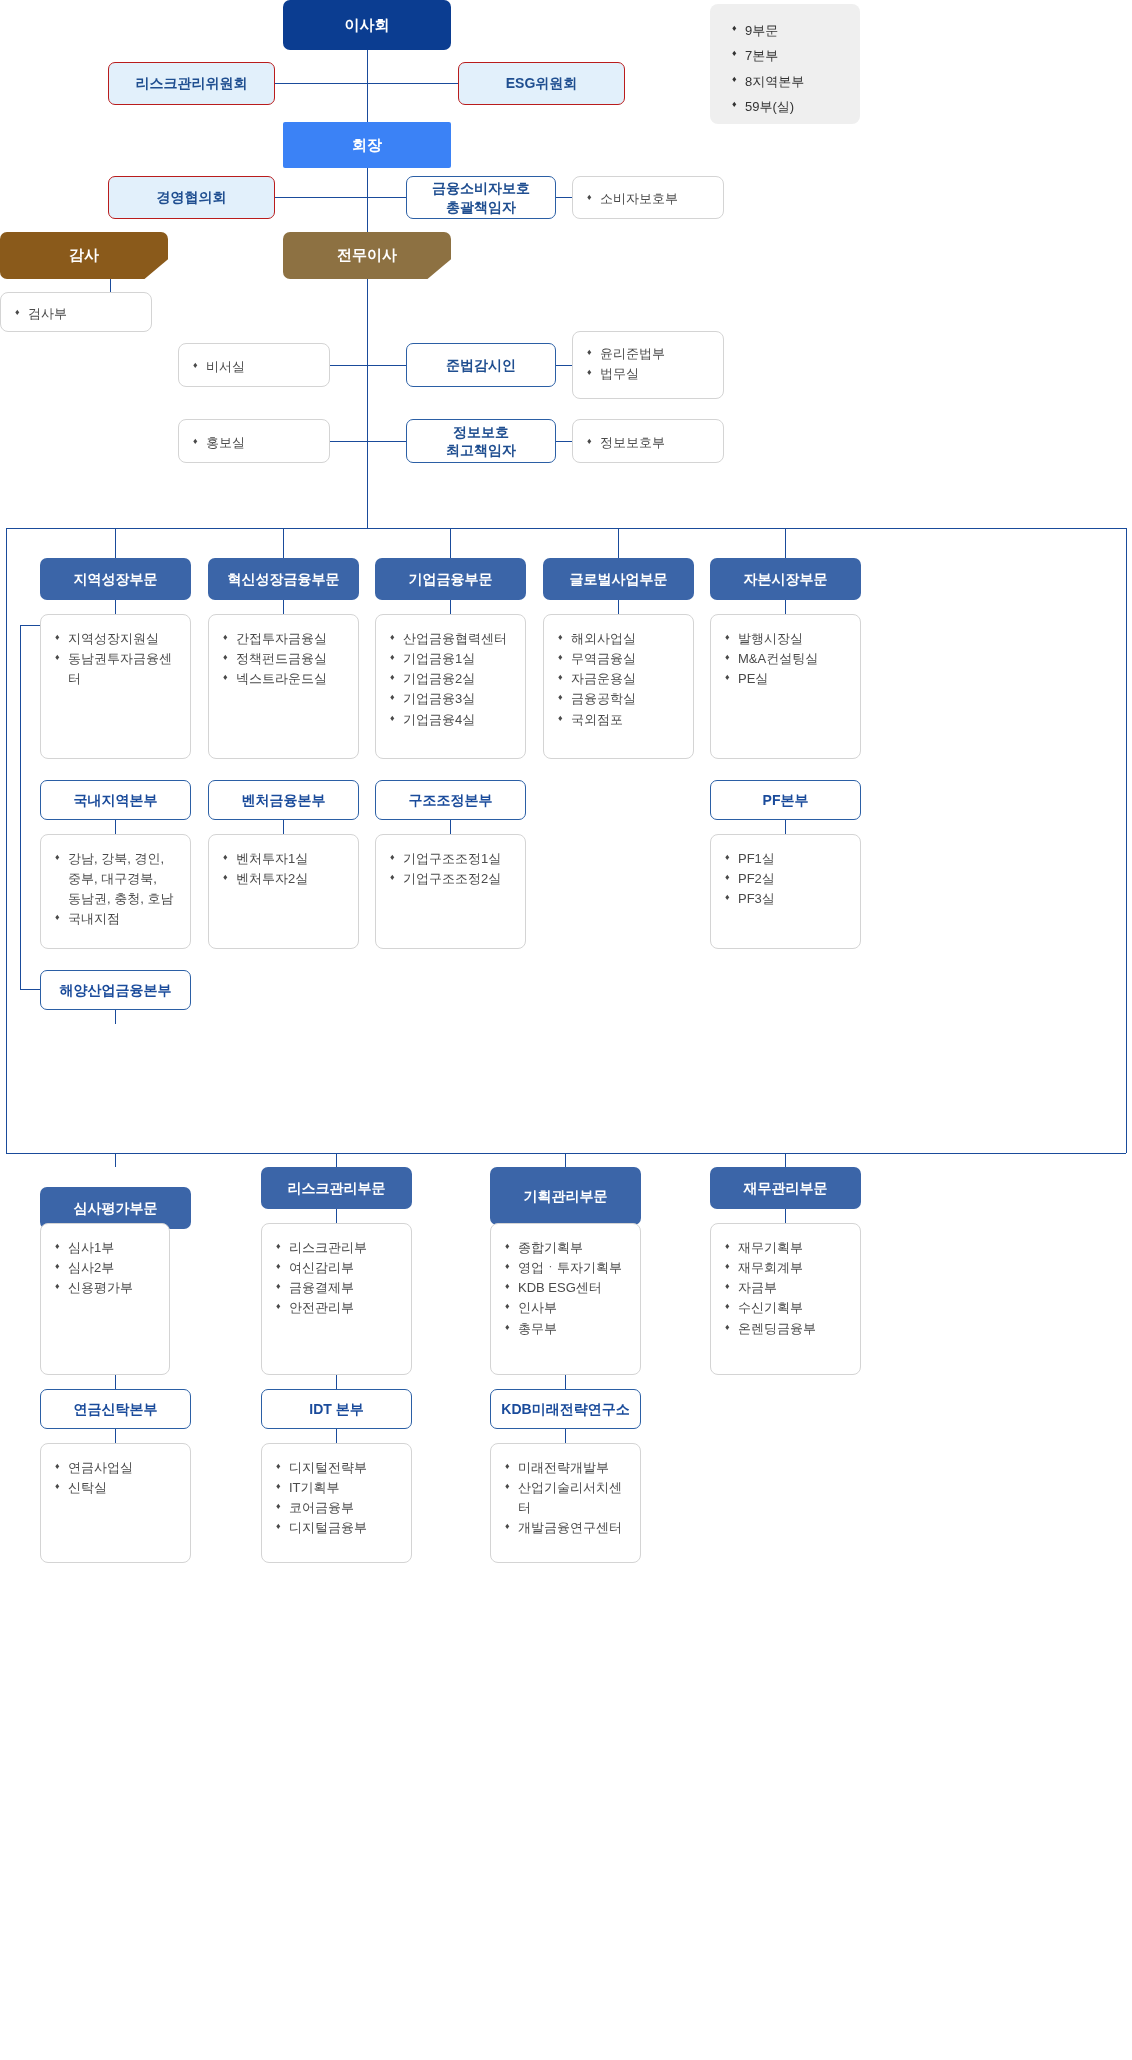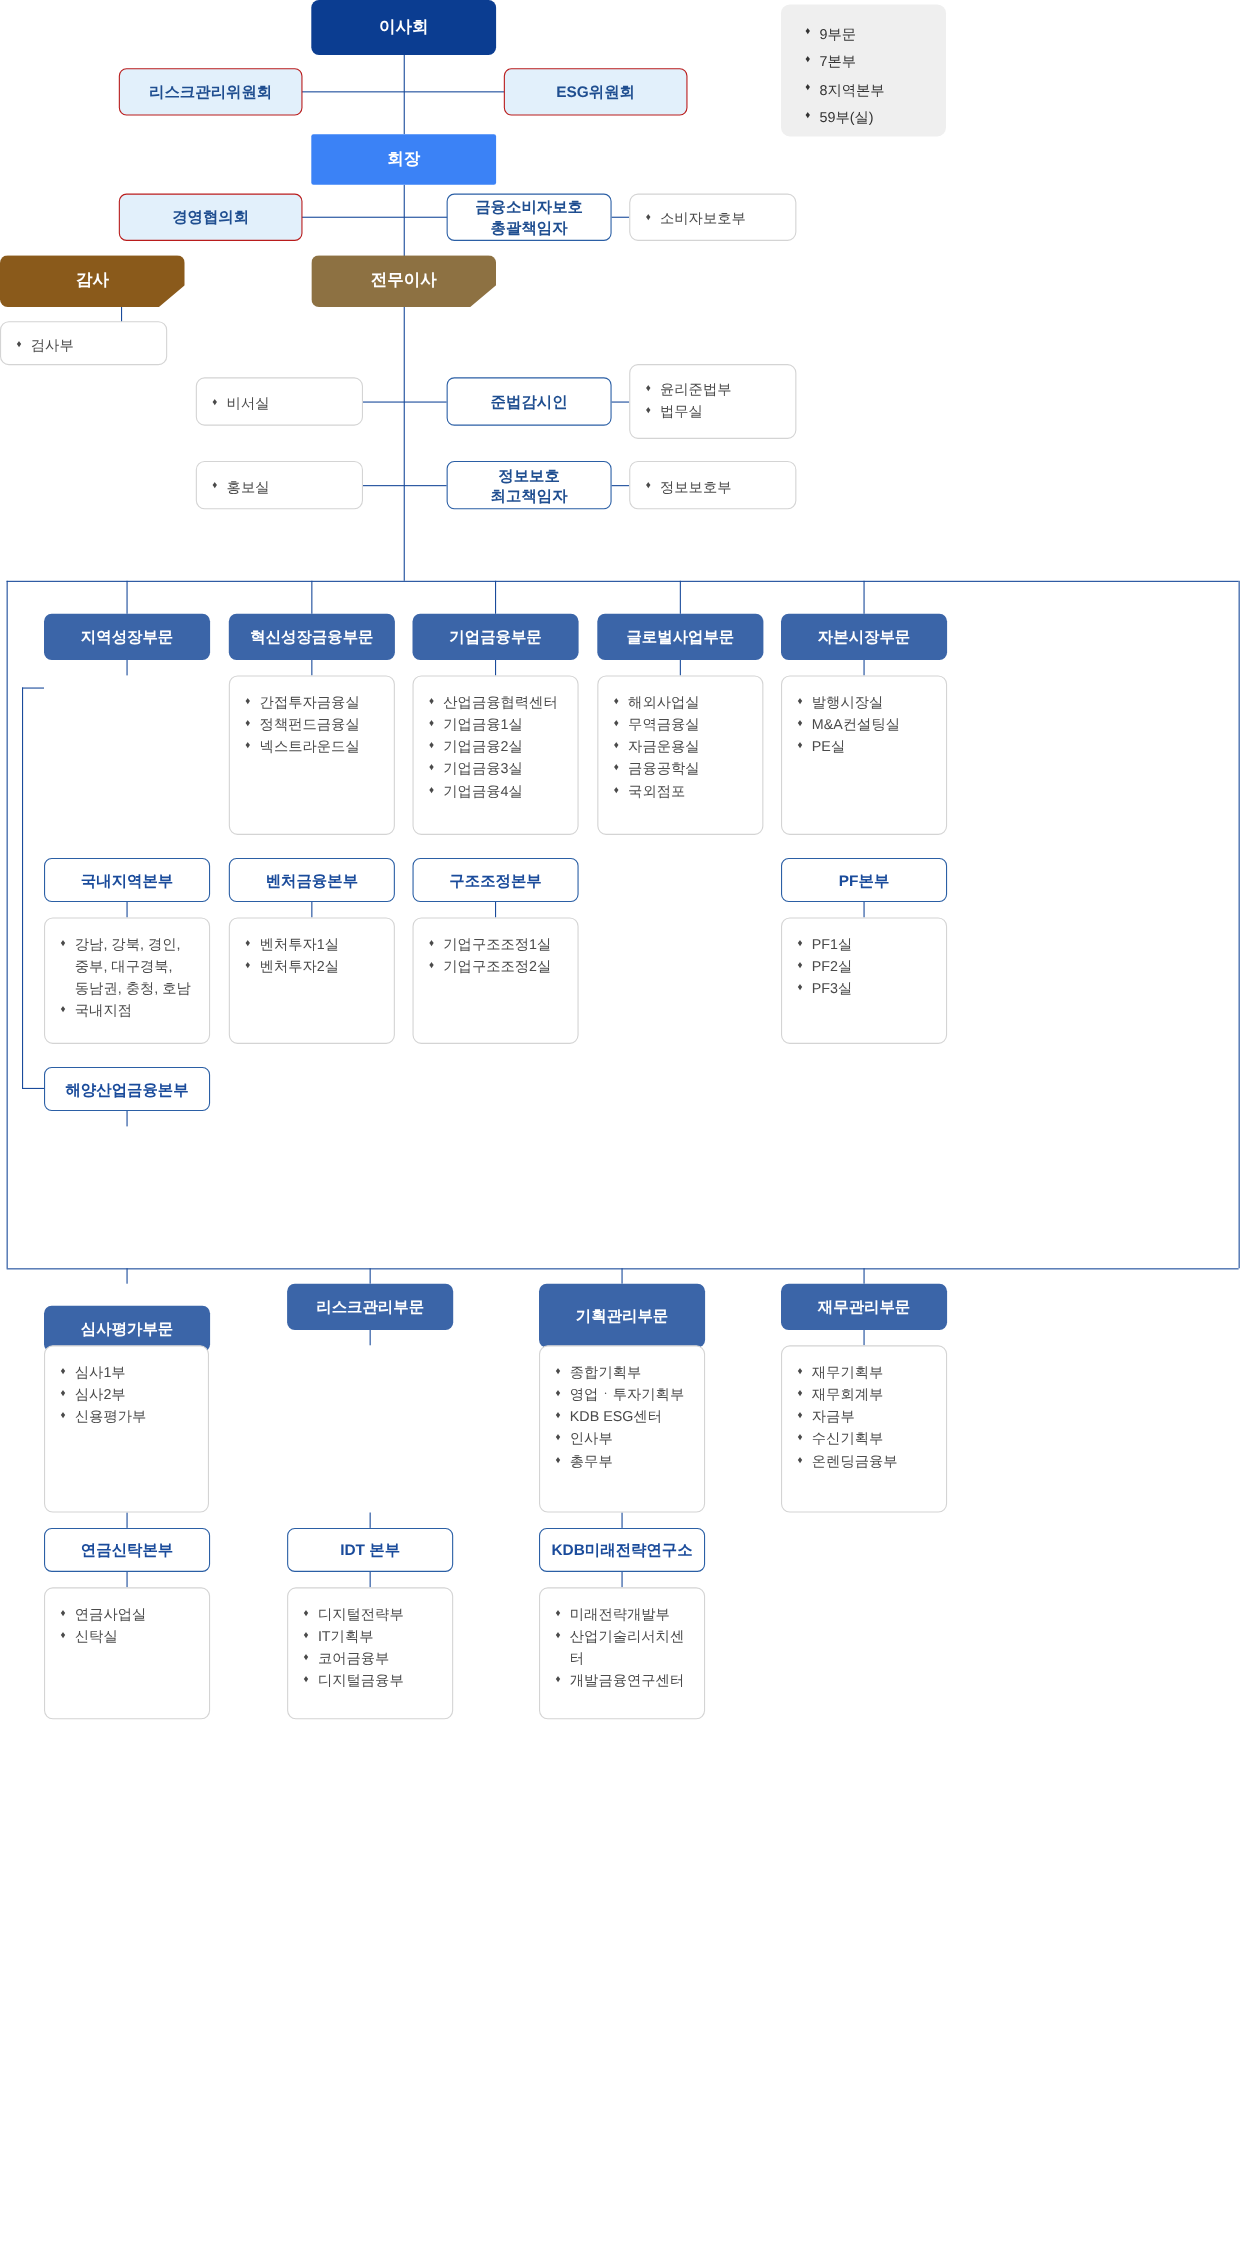--- a/index.html
+++ b/index.html
@@ -231,20 +231,26 @@
   <div class="node box-officer" style="left:406px; top:419px; width:150px; height:44px; white-space:pre-line;">정보보호
 최고책임자</div>
 
   <div class="box-list" style="left:572px; top:419px; width:152px; height:44px; padding-top:13px;">
     <ul>
         <li>정보보호부</li>
       </ul>
   </div>
 
   <div class="node box-div" style="left:40px; top:558px; width:151px; height:42px;">지역성장부문</div>
+  <div class="box-list" style="left:40px; top:614px; width:151px; height:145px;">
+    <ul>
+      <li>지역성장지원실</li>
+      <li>동남권투자금융센터</li>
+    </ul>
+  </div>
   <div class="node box-hq" style="left:40px; top:780px; width:151px; height:40px;">국내지역본부</div>
   <div class="box-list" style="left:40px; top:834px; width:151px; height:115px;">
     <ul>
       <li>강남, 강북, 경인,
 중부, 대구경북,
 동남권, 충청, 호남</li>
       <li>국내지점</li>
     </ul>
   </div>
   <div class="node box-hq" style="left:40px; top:970px; width:151px; height:40px;">해양산업금융본부</div>
@@ -305,36 +311,44 @@
   <div class="node box-hq" style="left:710px; top:780px; width:151px; height:40px;">PF본부</div>
   <div class="box-list" style="left:710px; top:834px; width:151px; height:115px;">
     <ul>
       <li>PF1실</li>
       <li>PF2실</li>
       <li>PF3실</li>
     </ul>
   </div>
 
   <div class="node box-div" style="left:40px; top:1167px; width:151px; height:42px;margin-top:20px;">심사평가부문</div>
-  <div class="box-list" style="left:40px; top:1223px; width:150px; height:152px;">
+  <div class="box-list" style="left:40px; top:1223px; width:130px; height:152px;">
     <ul>
       <li>심사1부</li>
       <li>심사2부</li>
       <li>신용평가부</li>
     </ul>
   </div>
   <div class="node box-hq" style="left:40px; top:1389px; width:151px; height:40px;">연금신탁본부</div>
   <div class="box-list" style="left:40px; top:1443px; width:151px; height:120px;">
     <ul>
       <li>연금사업실</li>
       <li>신탁실</li>
     </ul>
   </div>
 
   <div class="node box-div" style="left:261px; top:1167px; width:151px; height:42px;">리스크관리부문</div>
+  <div class="box-list" style="left:261px; top:1223px; width:151px; height:152px;">
+    <ul>
+      <li>리스크관리부</li>
+      <li>여신감리부</li>
+      <li>금융결제부</li>
+      <li>안전관리부</li>
+    </ul>
+  </div>
   <div class="node box-hq" style="left:261px; top:1389px; width:151px; height:40px;">IDT 본부</div>
   <div class="box-list" style="left:261px; top:1443px; width:151px; height:120px;">
     <ul>
       <li>디지털전략부</li>
       <li>IT기획부</li>
       <li>코어금융부</li>
       <li>디지털금융부</li>
     </ul>
   </div>
 

